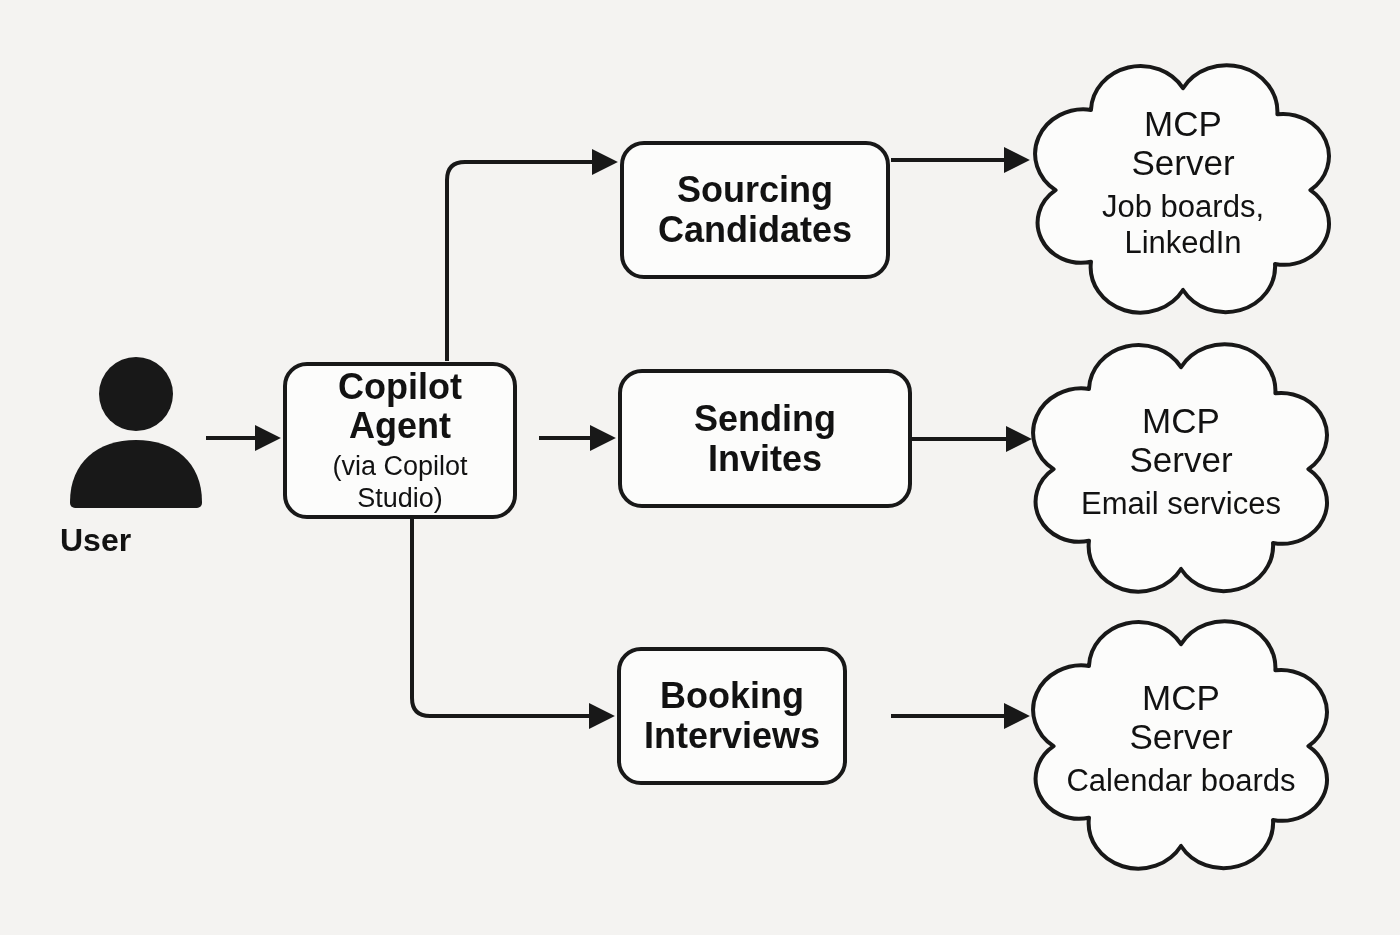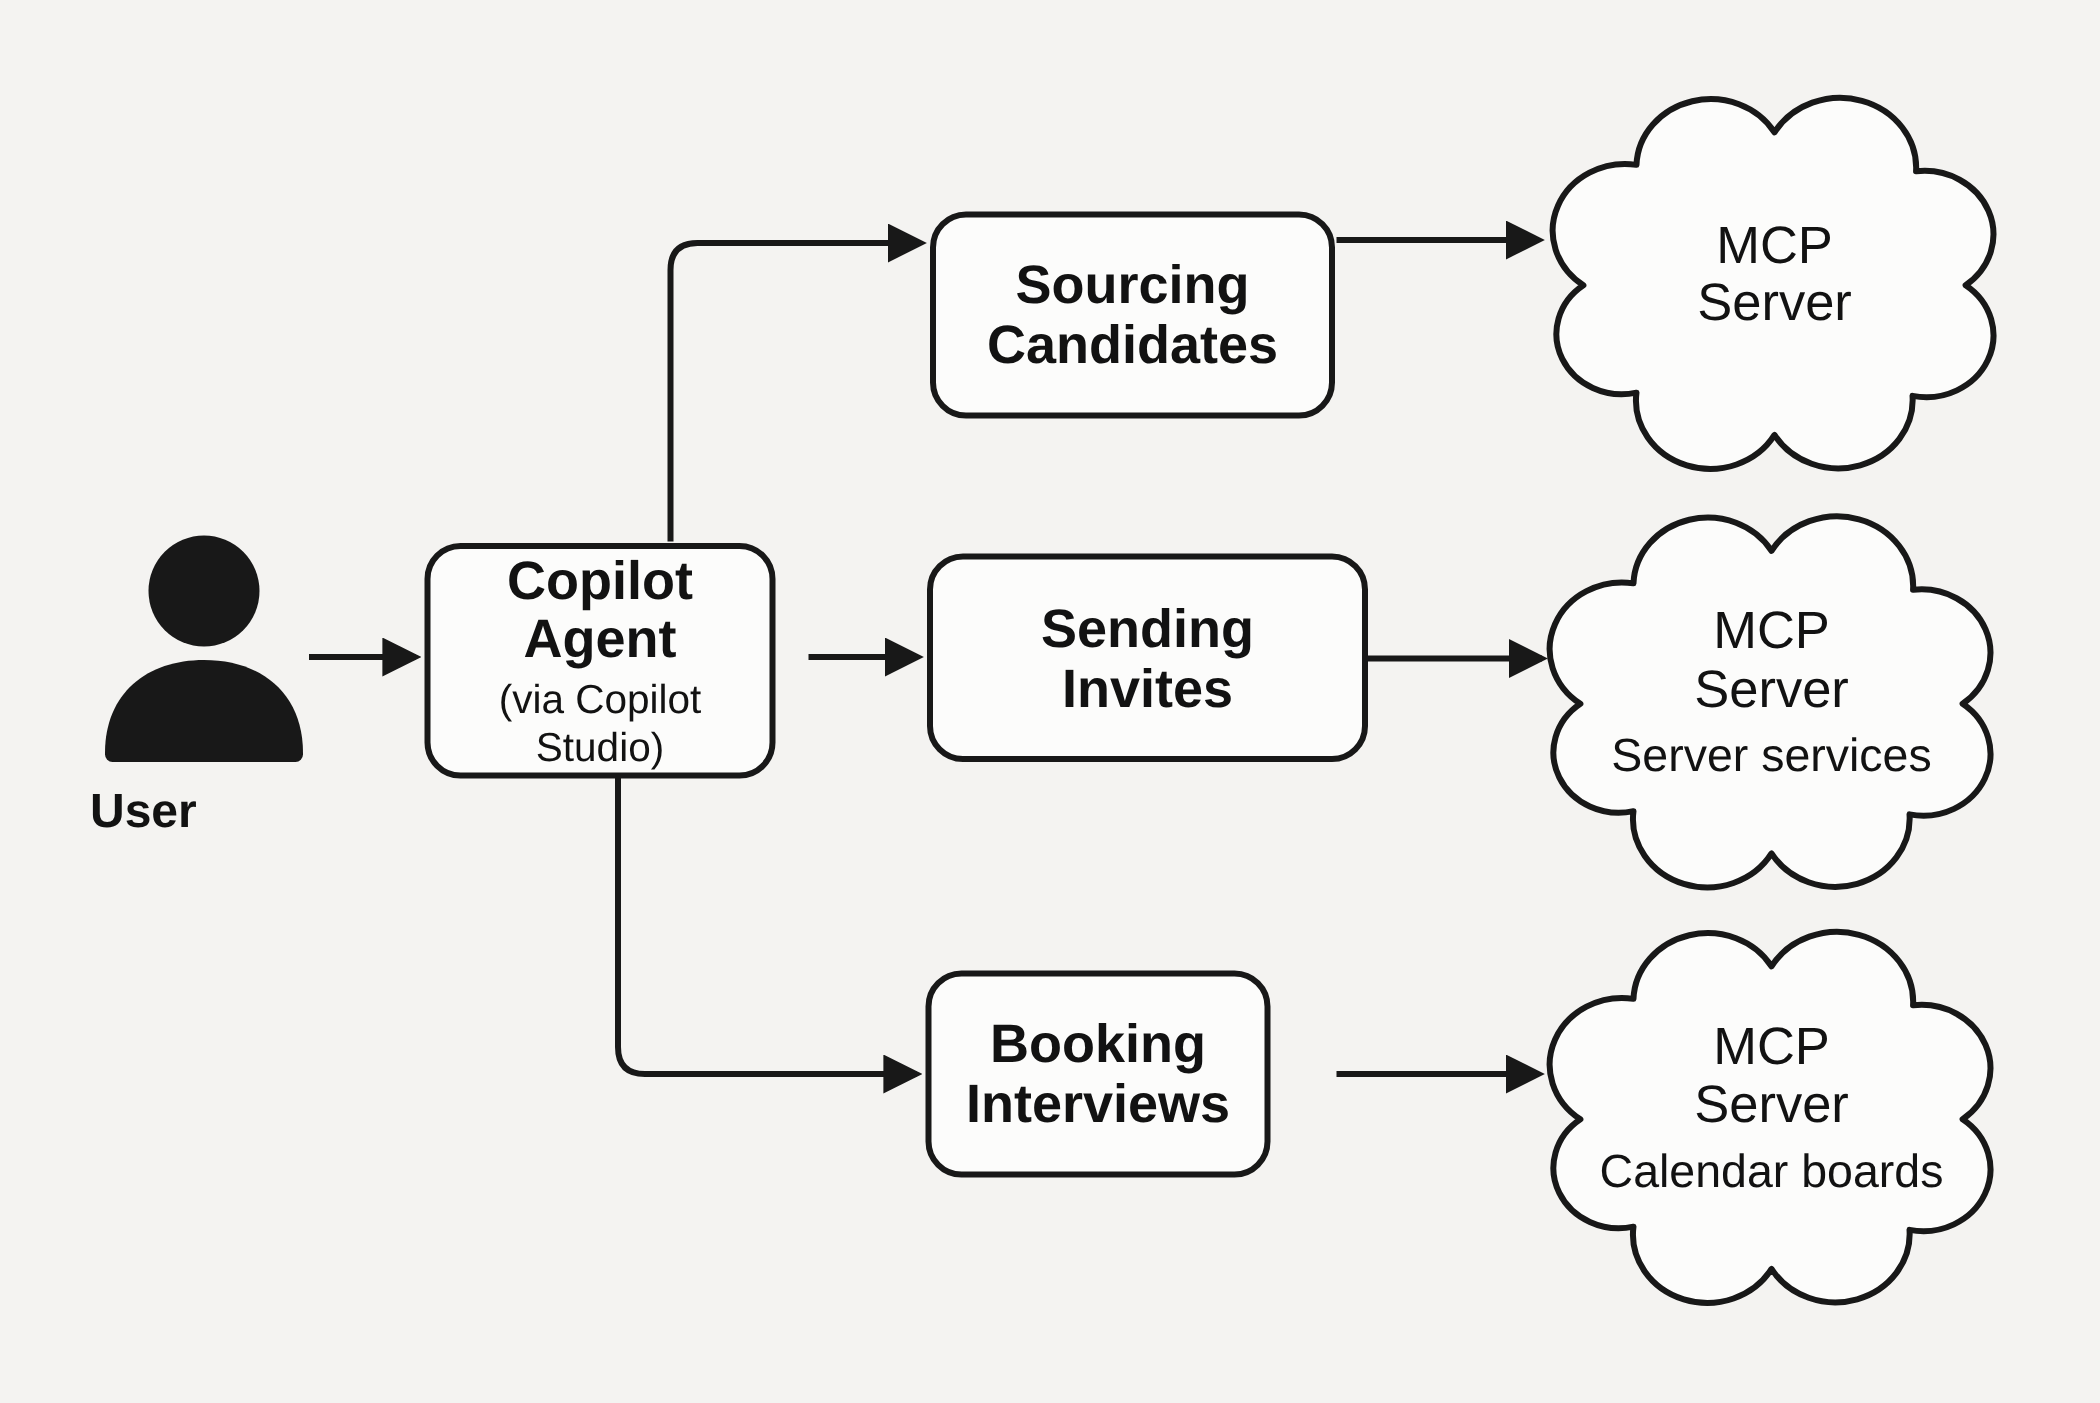--- a/index.html
+++ b/index.html
@@ -106,31 +106,33 @@
 Interviews</div>
   </div>
 
   <div class="cloud" style="left:1032px;top:60px;">
     <svg class="cloud-svg" viewBox="24 10 256 236" preserveAspectRatio="none" aria-hidden="true">
       <path class="cloud-path" vector-effect="non-scaling-stroke" d="M44,130 A41,41 0 0 1 74,56 A42,42 0 0 1 152,36 A43,43 0 0 1 232,60 A39,39 0 0 1 260,130 A38,38 0 0 1 230,198 A42,42 0 0 1 152,222 A42,42 0 0 1 74,196 A37,37 0 0 1 44,130 Z"></path>
     </svg>
     <div class="cloud-text">
       <div class="cloud-title">MCP
 Server</div>
+      <div class="cloud-sub">Job boards,
+LinkedIn</div>
     </div>
   </div>
 
   <div class="cloud" style="left:1030px;top:339px;">
     <svg class="cloud-svg" viewBox="24 10 256 236" preserveAspectRatio="none" aria-hidden="true">
       <path class="cloud-path" vector-effect="non-scaling-stroke" d="M44,130 A41,41 0 0 1 74,56 A42,42 0 0 1 152,36 A43,43 0 0 1 232,60 A39,39 0 0 1 260,130 A38,38 0 0 1 230,198 A42,42 0 0 1 152,222 A42,42 0 0 1 74,196 A37,37 0 0 1 44,130 Z"></path>
     </svg>
     <div class="cloud-text">
       <div class="cloud-title">MCP
 Server</div>
-      <div class="cloud-sub">Server services</div>
+      <div class="cloud-sub">Email services</div>
     </div>
   </div>
 
   <div class="cloud" style="left:1030px;top:616px;">
     <svg class="cloud-svg" viewBox="24 10 256 236" preserveAspectRatio="none" aria-hidden="true">
       <path class="cloud-path" vector-effect="non-scaling-stroke" d="M44,130 A41,41 0 0 1 74,56 A42,42 0 0 1 152,36 A43,43 0 0 1 232,60 A39,39 0 0 1 260,130 A38,38 0 0 1 230,198 A42,42 0 0 1 152,222 A42,42 0 0 1 74,196 A37,37 0 0 1 44,130 Z"></path>
     </svg>
     <div class="cloud-text">
       <div class="cloud-title">MCP
 Server</div>

